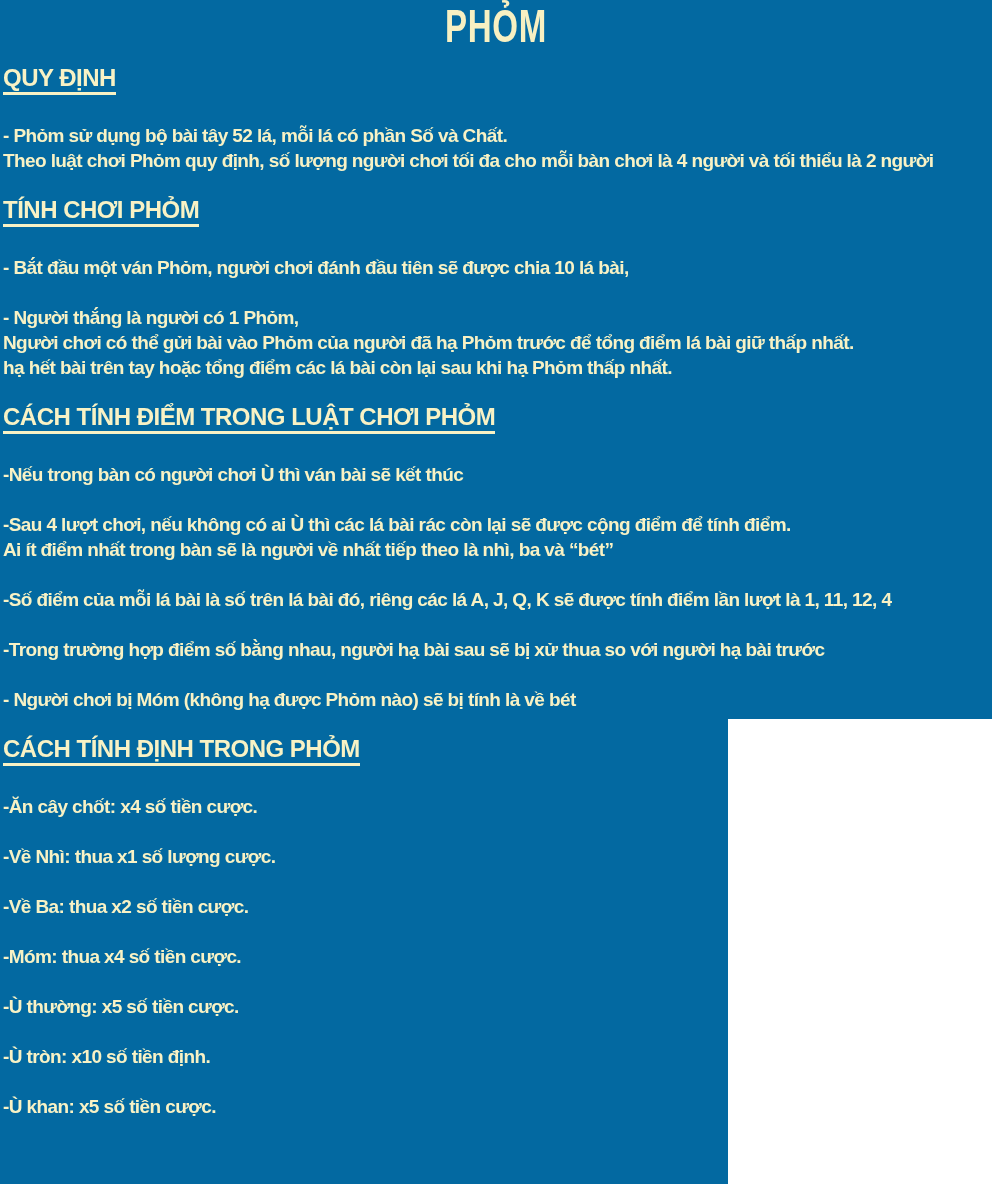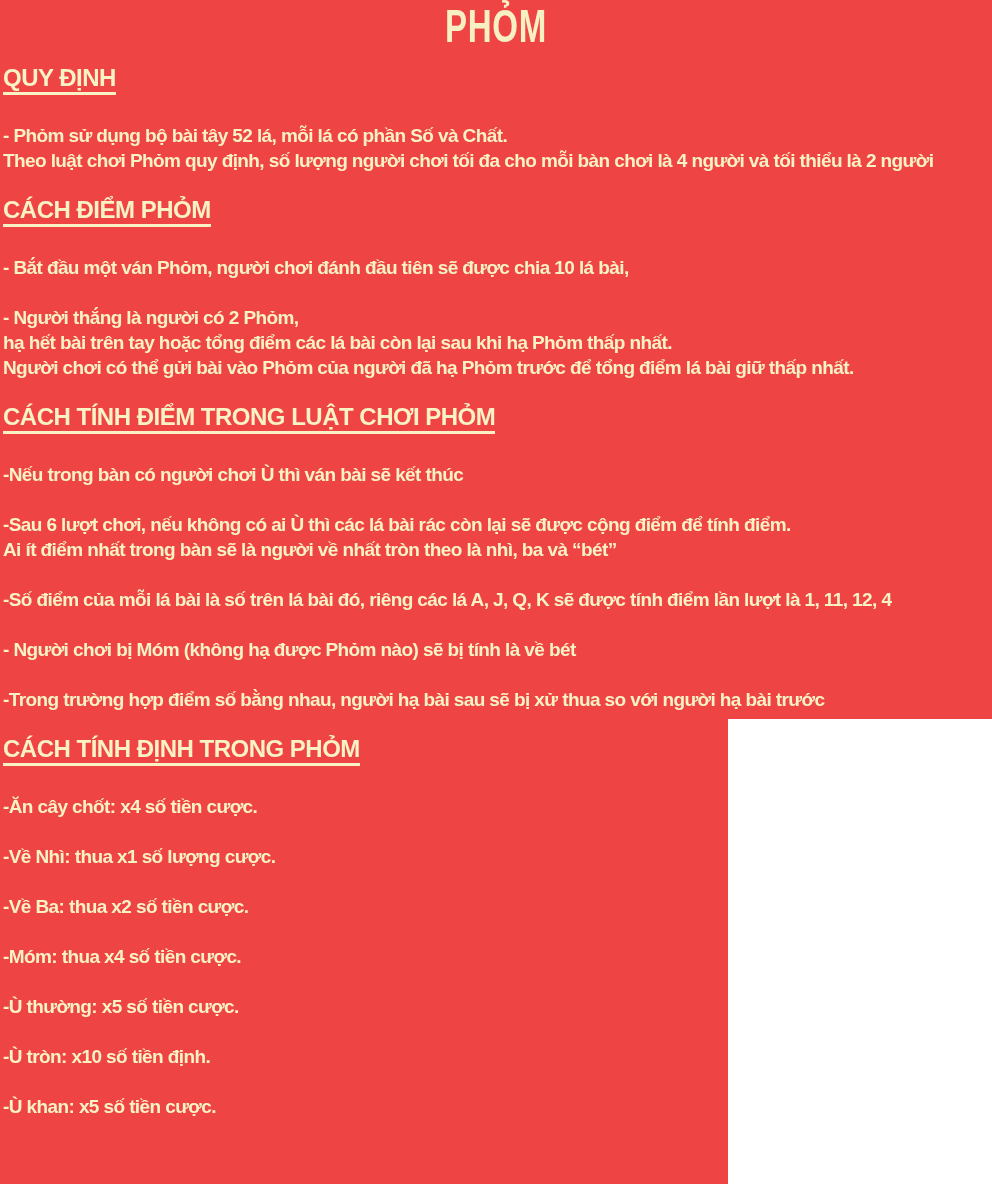--- a/index.html
+++ b/index.html
@@ -4,21 +4,21 @@
 <style>
   html, body {
     margin: 0;
     padding: 0;
     background: #000000;
   }
   .page {
     position: relative;
     width: 992px;
     height: 1184px;
-    background: #ef4444;
+    background: #0369a1;
     overflow: hidden;
     color: #F8F2C5;
     font-family: "Liberation Sans", sans-serif;
     font-weight: bold;
   }
   .title-row {
     height: 50px;
     text-align: center;
     padding-top: 3px;
   }
@@ -76,49 +76,49 @@
 
     <div class="hwrap">
       <span class="heading">QUY ĐỊNH</span>
     </div>
     <div class="para">
       <div class="line">- Phỏm sử dụng bộ bài tây 52 lá, mỗi lá có phần Số và Chất.</div>
       <div class="line">Theo luật chơi Phỏm quy định, số lượng người chơi tối đa cho mỗi bàn chơi là 4 người và tối thiểu là 2 người</div>
     </div>
 
     <div class="hwrap">
-      <span class="heading">CÁCH ĐIỂM PHỎM</span>
+      <span class="heading">TÍNH CHƠI PHỎM</span>
     </div>
     <div class="para">
       <div class="line">- Bắt đầu một ván Phỏm, người chơi đánh đầu tiên sẽ được chia 10 lá bài,</div>
     </div>
     <div class="para">
-      <div class="line">- Người thắng là người có 2 Phỏm,</div>
+      <div class="line">- Người thắng là người có 1 Phỏm,</div>
+      <div class="line">Người chơi có thể gửi bài vào Phỏm của người đã hạ Phỏm trước để tổng điểm lá bài giữ thấp nhất.</div>
       <div class="line">hạ hết bài trên tay hoặc tổng điểm các lá bài còn lại sau khi hạ Phỏm thấp nhất.</div>
-      <div class="line">Người chơi có thể gửi bài vào Phỏm của người đã hạ Phỏm trước để tổng điểm lá bài giữ thấp nhất.</div>
     </div>
 
     <div class="hwrap">
       <span class="heading">CÁCH TÍNH ĐIỂM TRONG LUẬT CHƠI PHỎM</span>
     </div>
     <div class="para">
       <div class="line">-Nếu trong bàn có người chơi Ù thì ván bài sẽ kết thúc</div>
     </div>
     <div class="para">
-      <div class="line">-Sau 6 lượt chơi, nếu không có ai Ù thì các lá bài rác còn lại sẽ được cộng điểm để tính điểm.</div>
-      <div class="line">Ai ít điểm nhất trong bàn sẽ là người về nhất tròn theo là nhì, ba và “bét”</div>
+      <div class="line">-Sau 4 lượt chơi, nếu không có ai Ù thì các lá bài rác còn lại sẽ được cộng điểm để tính điểm.</div>
+      <div class="line">Ai ít điểm nhất trong bàn sẽ là người về nhất tiếp theo là nhì, ba và “bét”</div>
     </div>
     <div class="para">
       <div class="line">-Số điểm của mỗi lá bài là số trên lá bài đó, riêng các lá A, J, Q, K sẽ được tính điểm lần lượt là 1, 11, 12, 4</div>
     </div>
     <div class="para">
-      <div class="line">- Người chơi bị Móm (không hạ được Phỏm nào) sẽ bị tính là về bét</div>
+      <div class="line">-Trong trường hợp điểm số bằng nhau, người hạ bài sau sẽ bị xử thua so với người hạ bài trước</div>
     </div>
     <div class="para">
-      <div class="line">-Trong trường hợp điểm số bằng nhau, người hạ bài sau sẽ bị xử thua so với người hạ bài trước</div>
+      <div class="line">- Người chơi bị Móm (không hạ được Phỏm nào) sẽ bị tính là về bét</div>
     </div>
 
     <div class="hwrap">
       <span class="heading">CÁCH TÍNH ĐỊNH TRONG PHỎM</span>
     </div>
     <div class="para">
       <div class="line">-Ăn cây chốt: x4 số tiền cược.</div>
     </div>
     <div class="para">
       <div class="line">-Về Nhì: thua x1 số lượng cược.</div>

